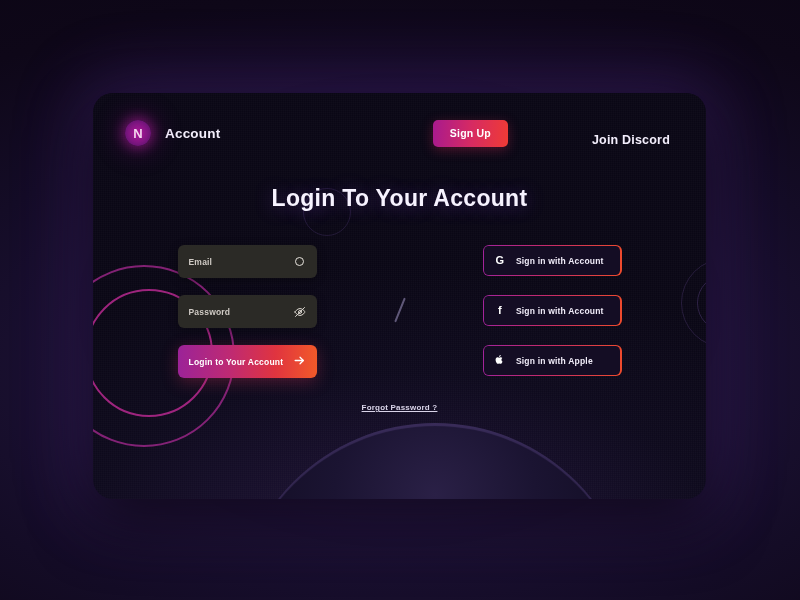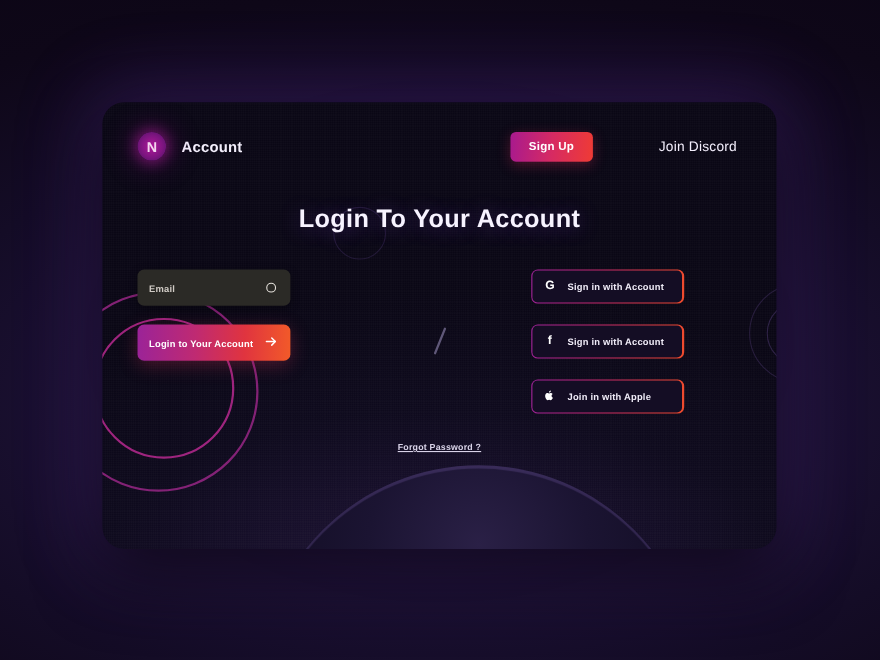--- a/index.html
+++ b/index.html
@@ -89,53 +89,53 @@
     display:flex; align-items:center; justify-content:center;
     background:radial-gradient(circle at 50% 50%, #b0179b 0%, #7d1580 55%, #4a1060 100%);
     box-shadow:0 0 12px 3px rgba(200,30,170,.45), 0 0 26px 8px rgba(150,25,150,.22);
     color:#f3d6ef; font-size:13px; font-weight:bold; line-height:1;
   }
   .brand-name {
     color:#f2eefb; font-size:13.5px; font-weight:bold; letter-spacing:.2px;
   }
   .nav-right {
     margin-left:auto;
-    display:flex; align-items:center; gap:60px;
+    display:flex; align-items:flex-end; gap:84px;
     padding-right:4px;
   }
   .btn-signup {
     border:0; cursor:pointer;
     padding:7px 17px 8px; border-radius:5px;
     background:linear-gradient(95deg, #a81a8e 0%, #d62a63 50%, #ef3b35 100%);
     color:#fff; font-family:inherit; font-size:10.5px; font-weight:bold; letter-spacing:.2px;
     box-shadow:0 3px 12px rgba(200,40,80,.35);
   }
   .nav-link {
-    color:#f3eefc; font-size:12.5px; font-weight:normal; letter-spacing:.2px;
+    color:#f3eefc; font-size:12.5px; font-weight:bold; letter-spacing:.2px;
     text-decoration:none; cursor:pointer;
   }
 
   
   #headline {
     position:absolute; top:92px; left:0; right:0;
     text-align:center;
     color:#f7f3ff;
     font-size:23px; font-weight:bold; letter-spacing:.3px;
     z-index:5;
     text-shadow:0 2px 18px rgba(120,70,190,.45);
   }
 
   
   #formwrap {
     position:absolute; left:0; right:0; top:152px;
     display:flex; justify-content:center; align-items:flex-start;
     gap:0;
     z-index:5;
   }
-  .col-left  { width:245px; display:flex; flex-direction:column; align-items:flex-start; }
+  .col-left  { width:245px; display:flex; flex-direction:column; align-items:center; }
   .col-sep   { width:60px; display:flex; justify-content:center; padding-top:52px; }
   .col-right { width:245px; display:flex; flex-direction:column; align-items:center; }
 
   .field {
     position:relative;
     width:139px; height:33px;
     border-radius:6px;
     background:#2b2a26;
     display:flex; align-items:center;
     padding:0 11px;
@@ -230,20 +230,30 @@
 
       <div class="col-left">
 
         <div class="field">
           <span class="ph">Email</span>
           <span class="ic">
             <span class="dot-ring"></span>
           </span>
         </div>
 
+        <div class="field">
+          <span class="ph">Password</span>
+          <span class="ic">
+            <svg width="12" height="12" viewBox="0 0 24 24" fill="none" stroke="#d8d3cc" stroke-width="2" stroke-linecap="round" stroke-linejoin="round">
+              <path d="M2 12s4-7 10-7 10 7 10 7-4 7-10 7S2 12 2 12z"></path>
+              <circle cx="12" cy="12" r="3"></circle>
+              <line x1="3" y1="21" x2="21" y2="3"></line>
+            </svg>
+          </span>
+        </div>
 
         <button class="btn-login">
           <span class="lbl">Login to Your Account</span>
           <span>
             <svg width="13" height="13" viewBox="0 0 24 24" fill="none" stroke="#ffffff" stroke-width="2.4" stroke-linecap="round" stroke-linejoin="round">
               <line x1="4" y1="12" x2="19" y2="12"></line>
               <polyline points="13 6 19 12 13 18"></polyline>
             </svg>
           </span>
         </button>
@@ -270,21 +280,21 @@
           </div>
         </div>
 
         <div class="btn-social">
           <div class="inner">
             <span class="g">
               <svg width="9" height="11" viewBox="0 0 24 28" fill="#ffffff">
                 <path d="M17.2 14.8c0-3 2.4-4.4 2.5-4.5-1.4-2-3.5-2.3-4.2-2.3-1.8-.2-3.5 1-4.4 1-.9 0-2.3-1-3.8-1-2 0-3.8 1.1-4.8 2.9-2 3.6-.5 8.9 1.5 11.8 1 1.4 2.1 3 3.6 2.9 1.4-.1 2-.9 3.7-.9s2.2.9 3.8.9c1.6 0 2.6-1.4 3.5-2.8 1.1-1.6 1.6-3.2 1.6-3.3-.1 0-3-1.2-3-4.7zM14.4 5.4c.8-1 1.3-2.3 1.2-3.7-1.2.1-2.6.8-3.4 1.8-.7.9-1.4 2.3-1.2 3.6 1.3.1 2.6-.7 3.4-1.7z"></path>
               </svg>
             </span>
-            <span class="txt">Join in with Apple</span>
+            <span class="txt">Sign in with Apple</span>
           </div>
         </div>
 
       </div>
     </div>
 
     <div class="forgot">
       <a>Forgot Password ?</a>
     </div>
 

